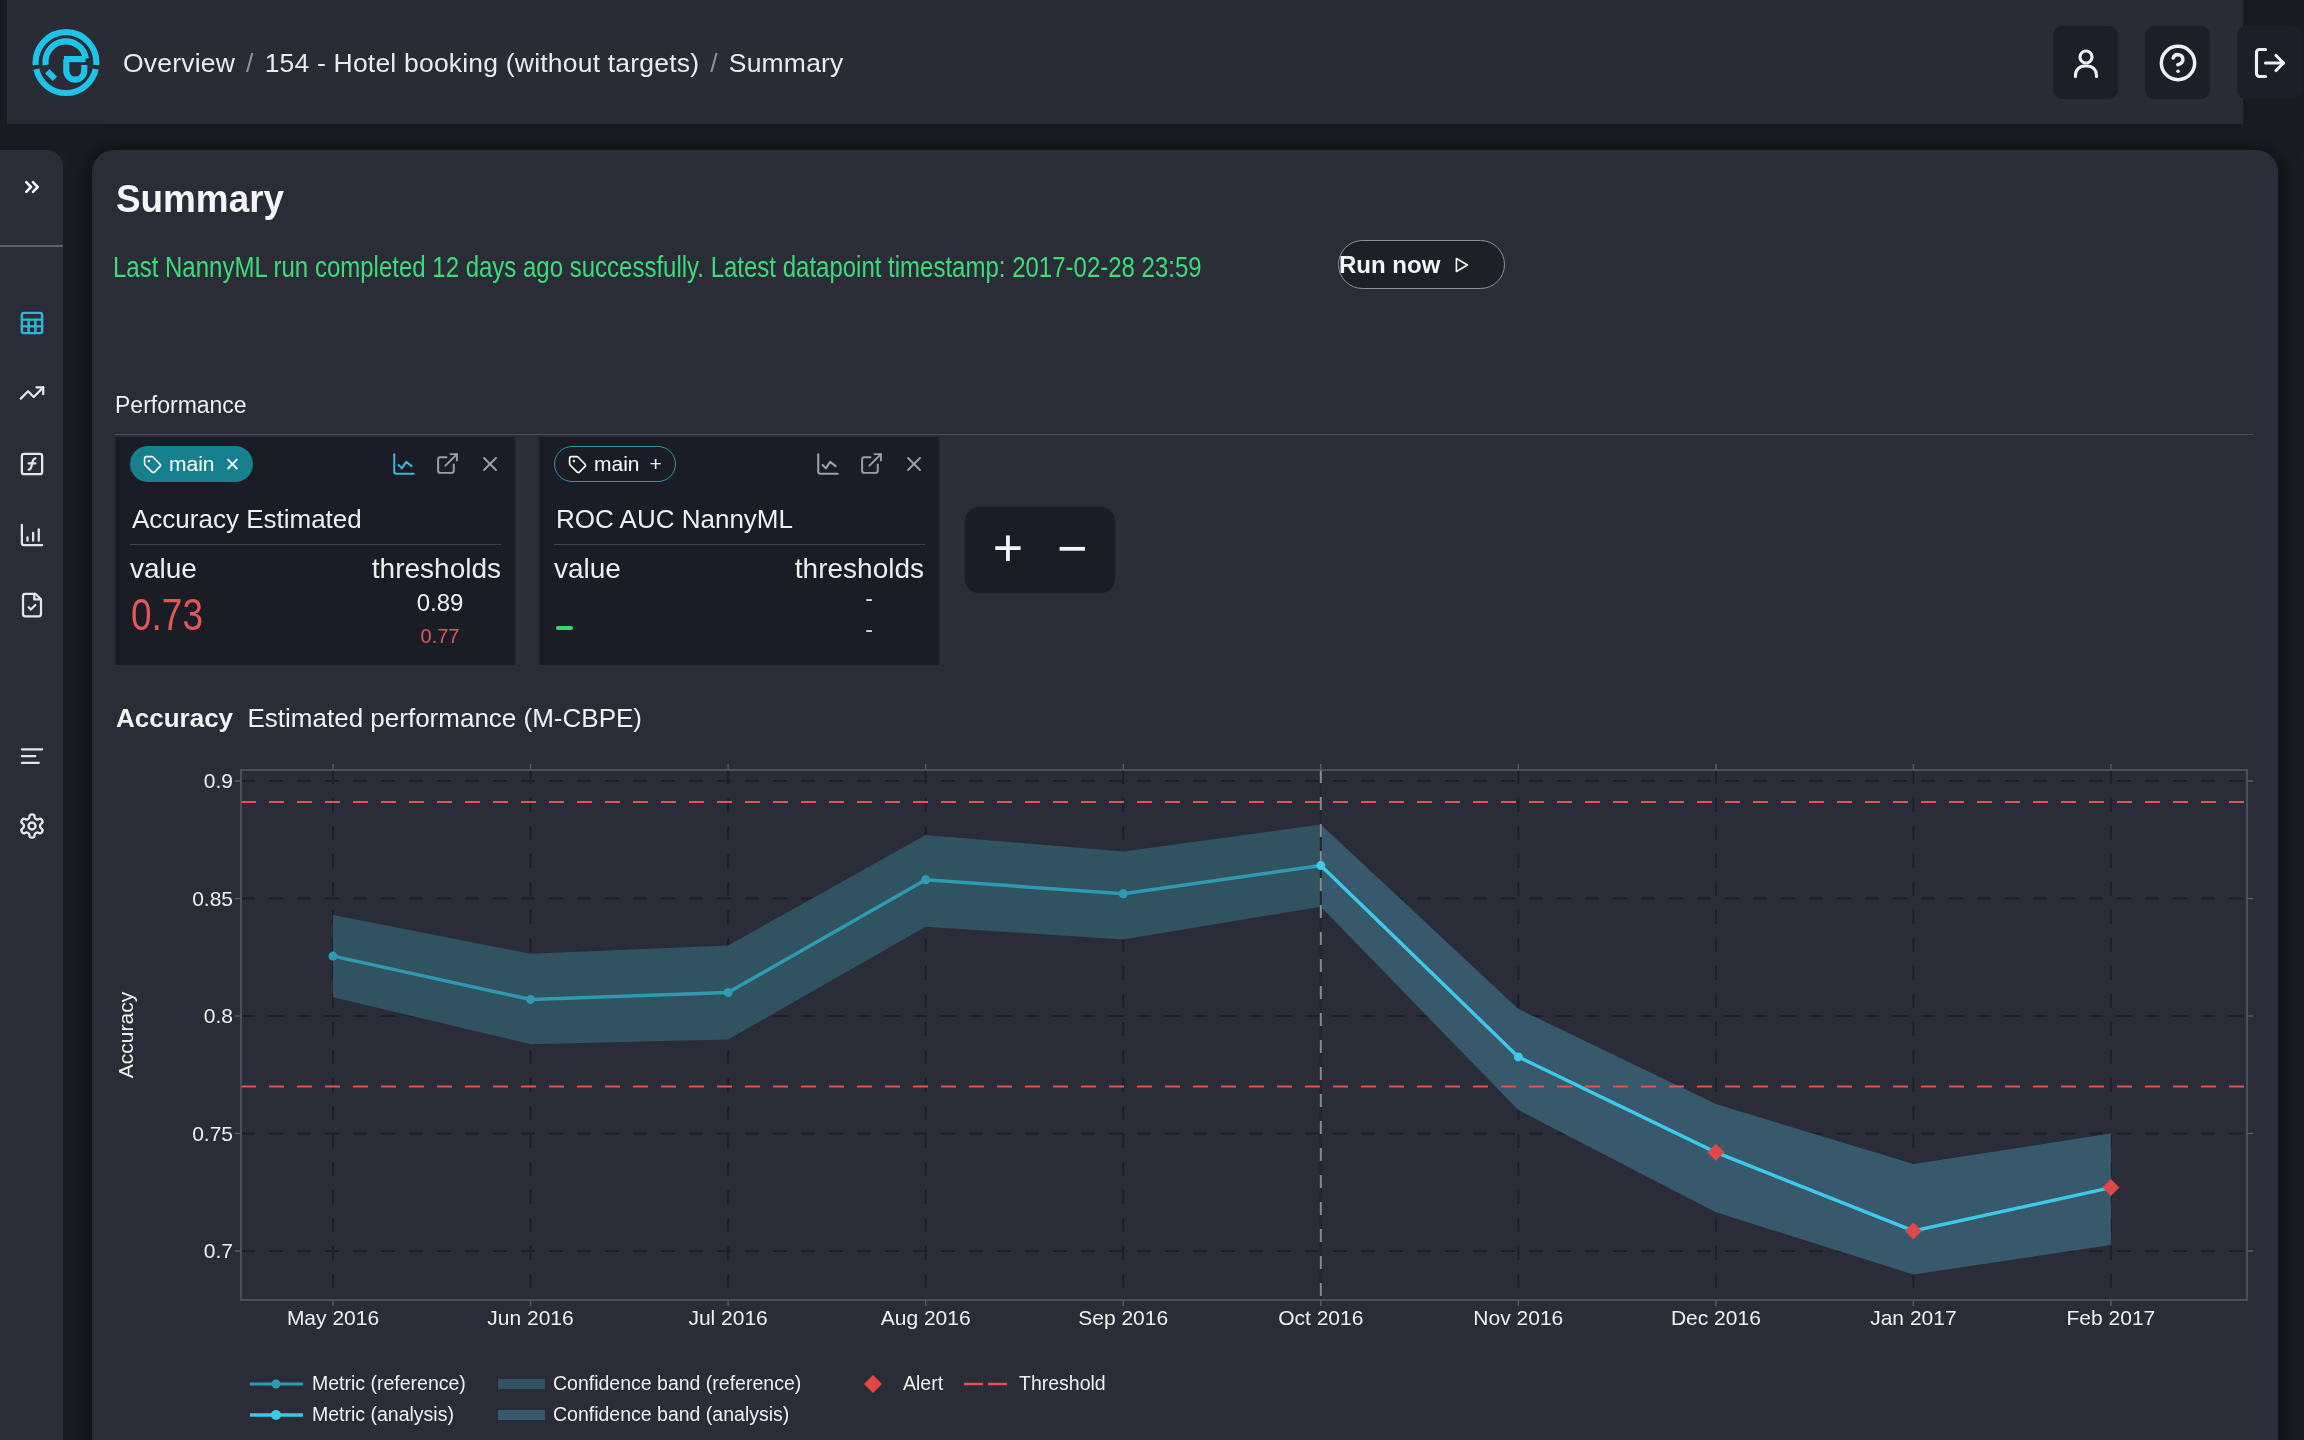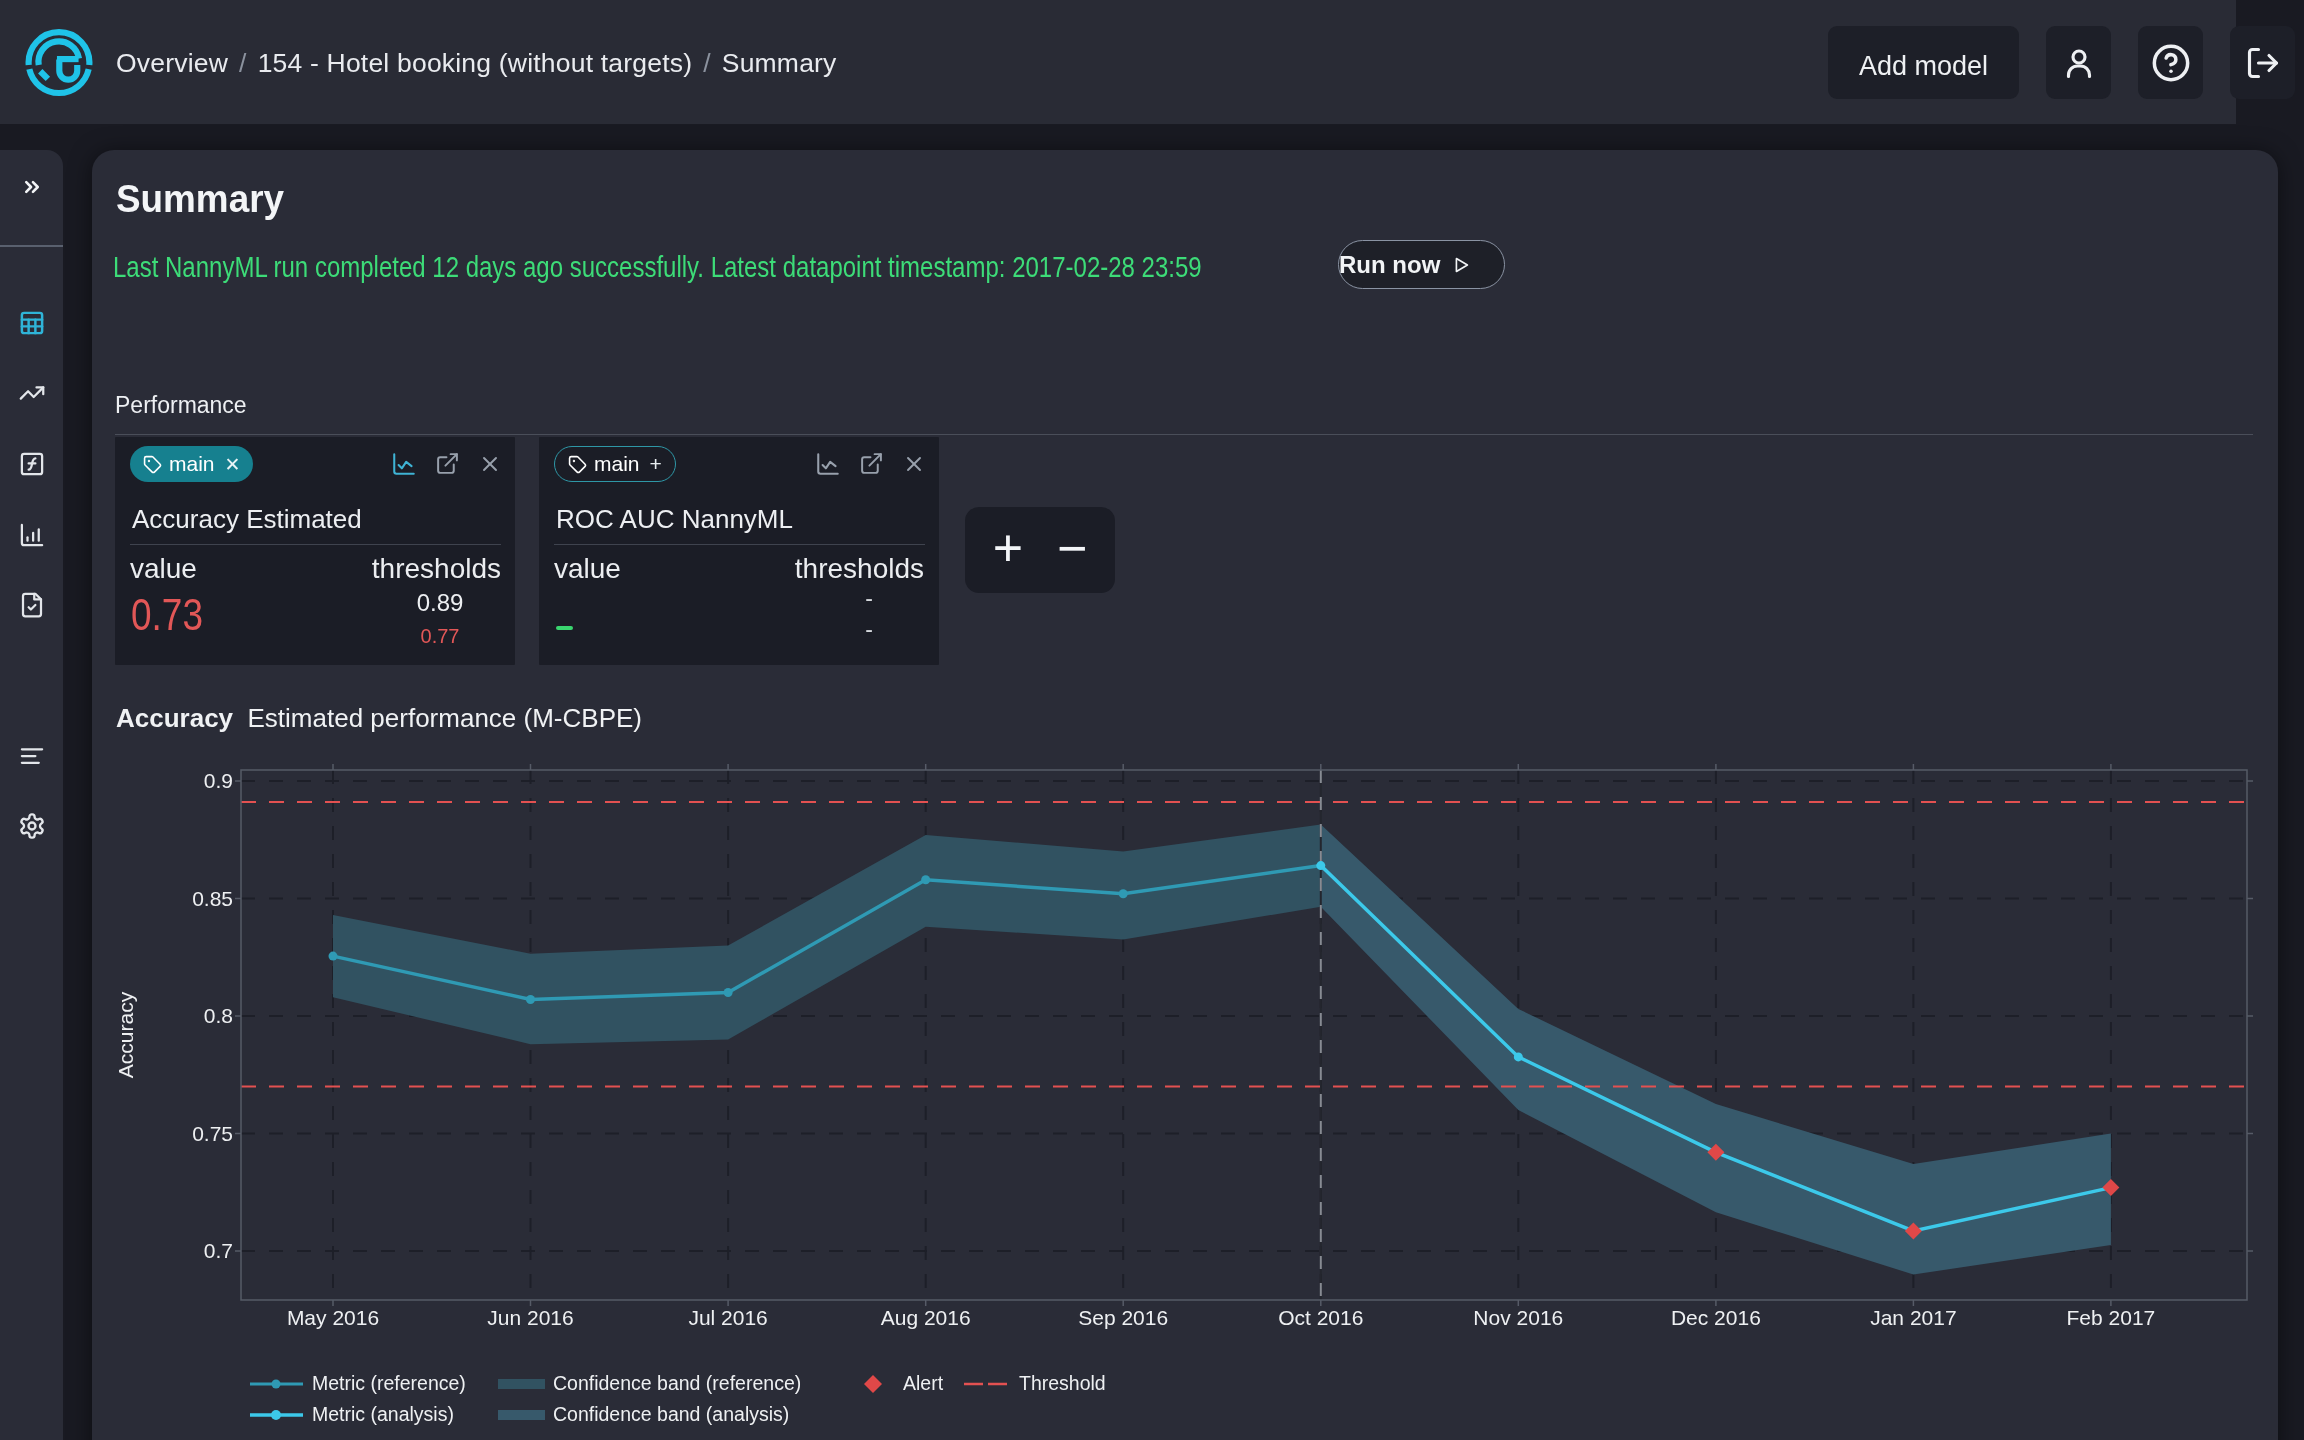--- a/index.html
+++ b/index.html
@@ -1,18 +1,18 @@
 <!DOCTYPE html>
 <html><head><meta charset="utf-8">
 <style>
 * { margin:0; padding:0; box-sizing:border-box; }
 html,body { width:2304px; height:1440px; background:#191a22; overflow:hidden;
   font-family:"Liberation Sans", sans-serif; }
 .abs { position:absolute; }
-#header { position:absolute; left:0; top:0; width:2236px; height:124px; background:#292b35;padding-left:9px; }
+#header { position:absolute; left:7px; top:0; width:2236px; height:124px; background:#292b35;padding-left:9px; }
 #crumb { position:absolute; left:116px; top:48px; font-size:26.5px; color:#e9ebef; letter-spacing:0.2px; }
 #crumb .sep { color:#8b929e; padding:0 11px; }
 .hbtn { position:absolute; top:26px; height:73px; background:#1d1f28; border-radius:9px;
   color:#eef0f3; display:flex; align-items:center; justify-content:center; }
 #sidebar { position:absolute; left:0; top:150px; width:63px; height:1290px;
   background:#2a2c37; border-radius:0 16px 0 0; }
 #panel { position:absolute; left:92px; top:150px; width:2186px; height:1330px;
   background:#2a2c37; border-radius:22px; box-shadow:0 2px 22px rgba(0,0,0,0.5); }
 .sicon { position:absolute; left:50%; transform:translate(-50%,-50%); color:#aab0bb; }
 .card { position:absolute; top:437px; width:400px; height:228px; background:#1b1d26;
@@ -29,21 +29,20 @@
 <div id="header">
 <svg width="68" height="68" viewBox="0 0 66 66" fill="none" stroke="#1fc3e8" stroke-width="6" style="position:absolute;left:25px;top:29px">
 <path d="M3.6 35 A29.5 29.5 0 1 1 62.4 35"></path>
 <path d="M4.2 39 A29.5 29.5 0 0 0 61.8 39"></path>
 <path d="M13.3 35 A19.8 19.8 0 1 1 52.4 28.7"></path>
 <path d="M52 29.2 L31 29.2"></path>
 <path d="M33.3 29.5 L33.3 40.5 A8.7 8.7 0 0 0 50.7 40.5 L50.7 35"></path>
 <path d="M14.8 41 L22.2 48.4"></path>
 </svg>
 <div id="crumb">Overview<span class="sep">/</span>154 - Hotel booking (without targets)<span class="sep">/</span>Summary</div>
-<div class="hbtn" style="left:1828px;width:191px;font-size:27px;padding-top:7px;">Add model</div>
 <div class="hbtn" style="left:2046px;width:65px;">
       <svg width="36" height="36" viewBox="0 0 24 24" fill="none" stroke="currentColor" stroke-width="2" stroke-linecap="round" stroke-linejoin="round" class="" style="stroke-width:2.1px">
         <circle cx="12" cy="8" r="4"></circle>
         <path d="M5 21v-1a6 6 0 0 1 6-6h2a6 6 0 0 1 6 6v1"></path>
       </svg>
     </div>
 <div class="hbtn" style="left:2138px;width:65px;">
       <svg width="40" height="40" viewBox="0 0 24 24" fill="none" stroke="currentColor" stroke-width="2" stroke-linecap="round" stroke-linejoin="round" class="" style="stroke-width:2.1px">
         <circle cx="12" cy="12" r="10"></circle>
         <path d="M9.09 9a3 3 0 0 1 5.83 1c0 2-3 3-3 3"></path>

